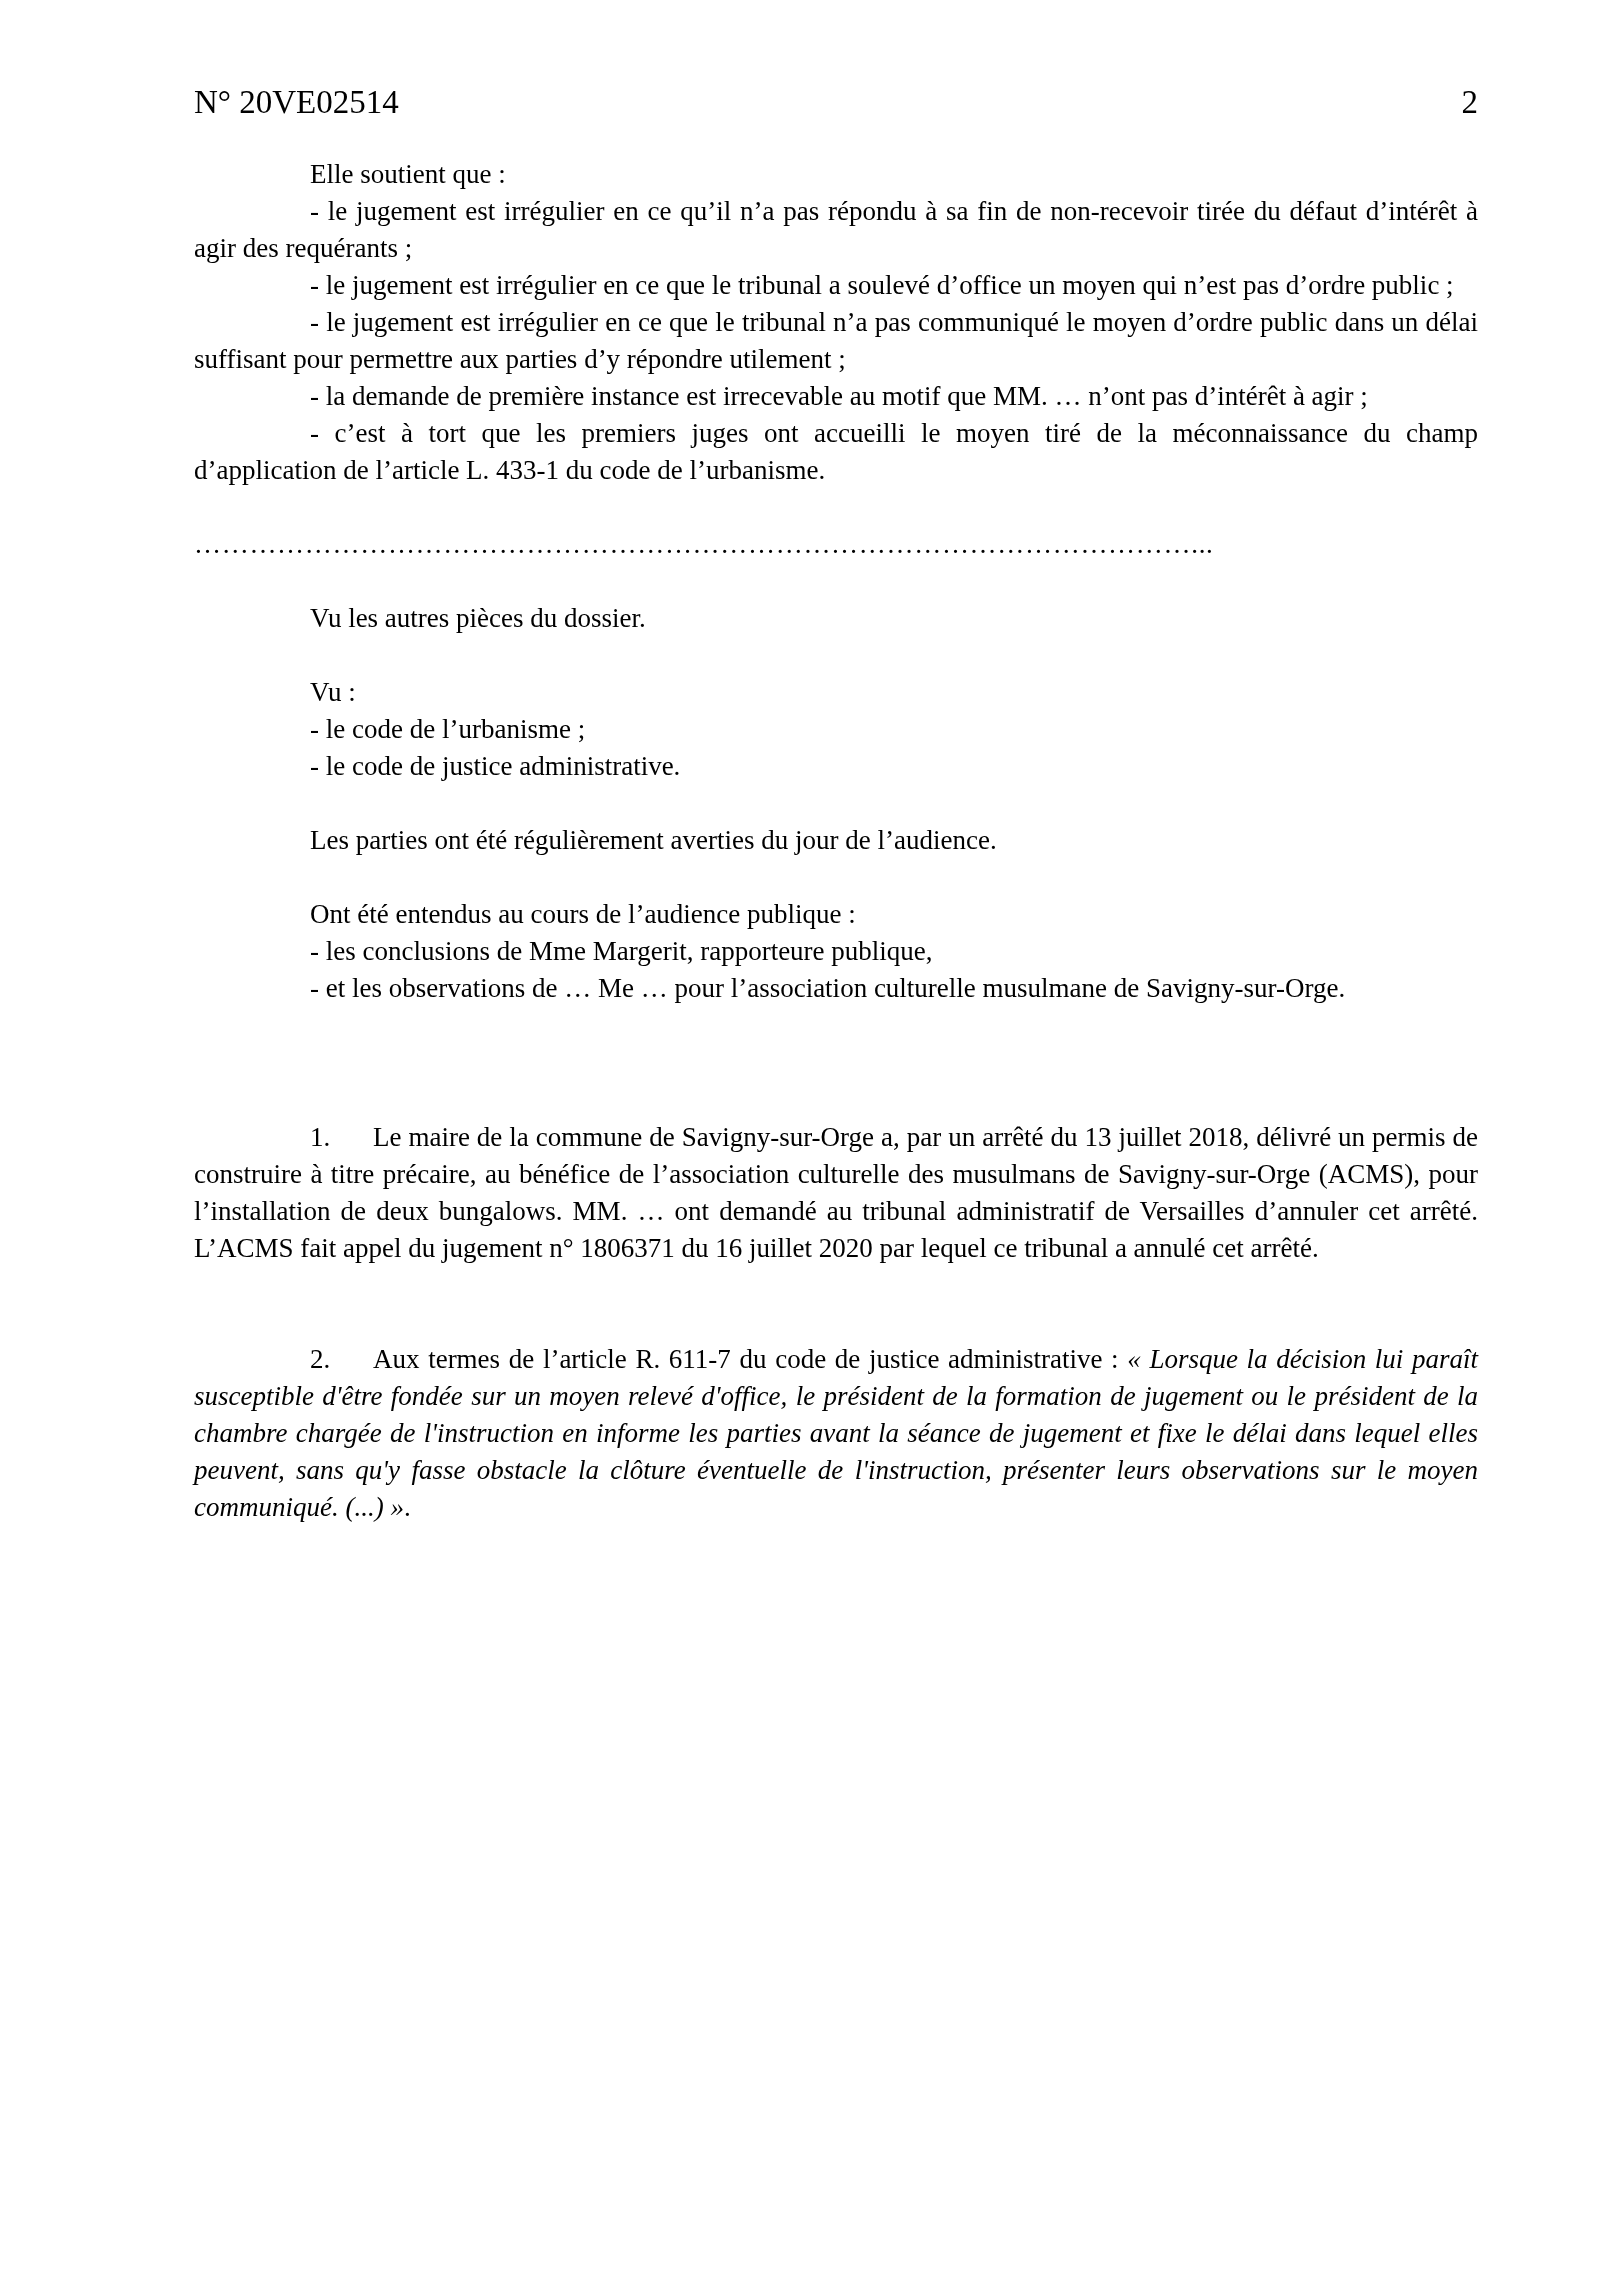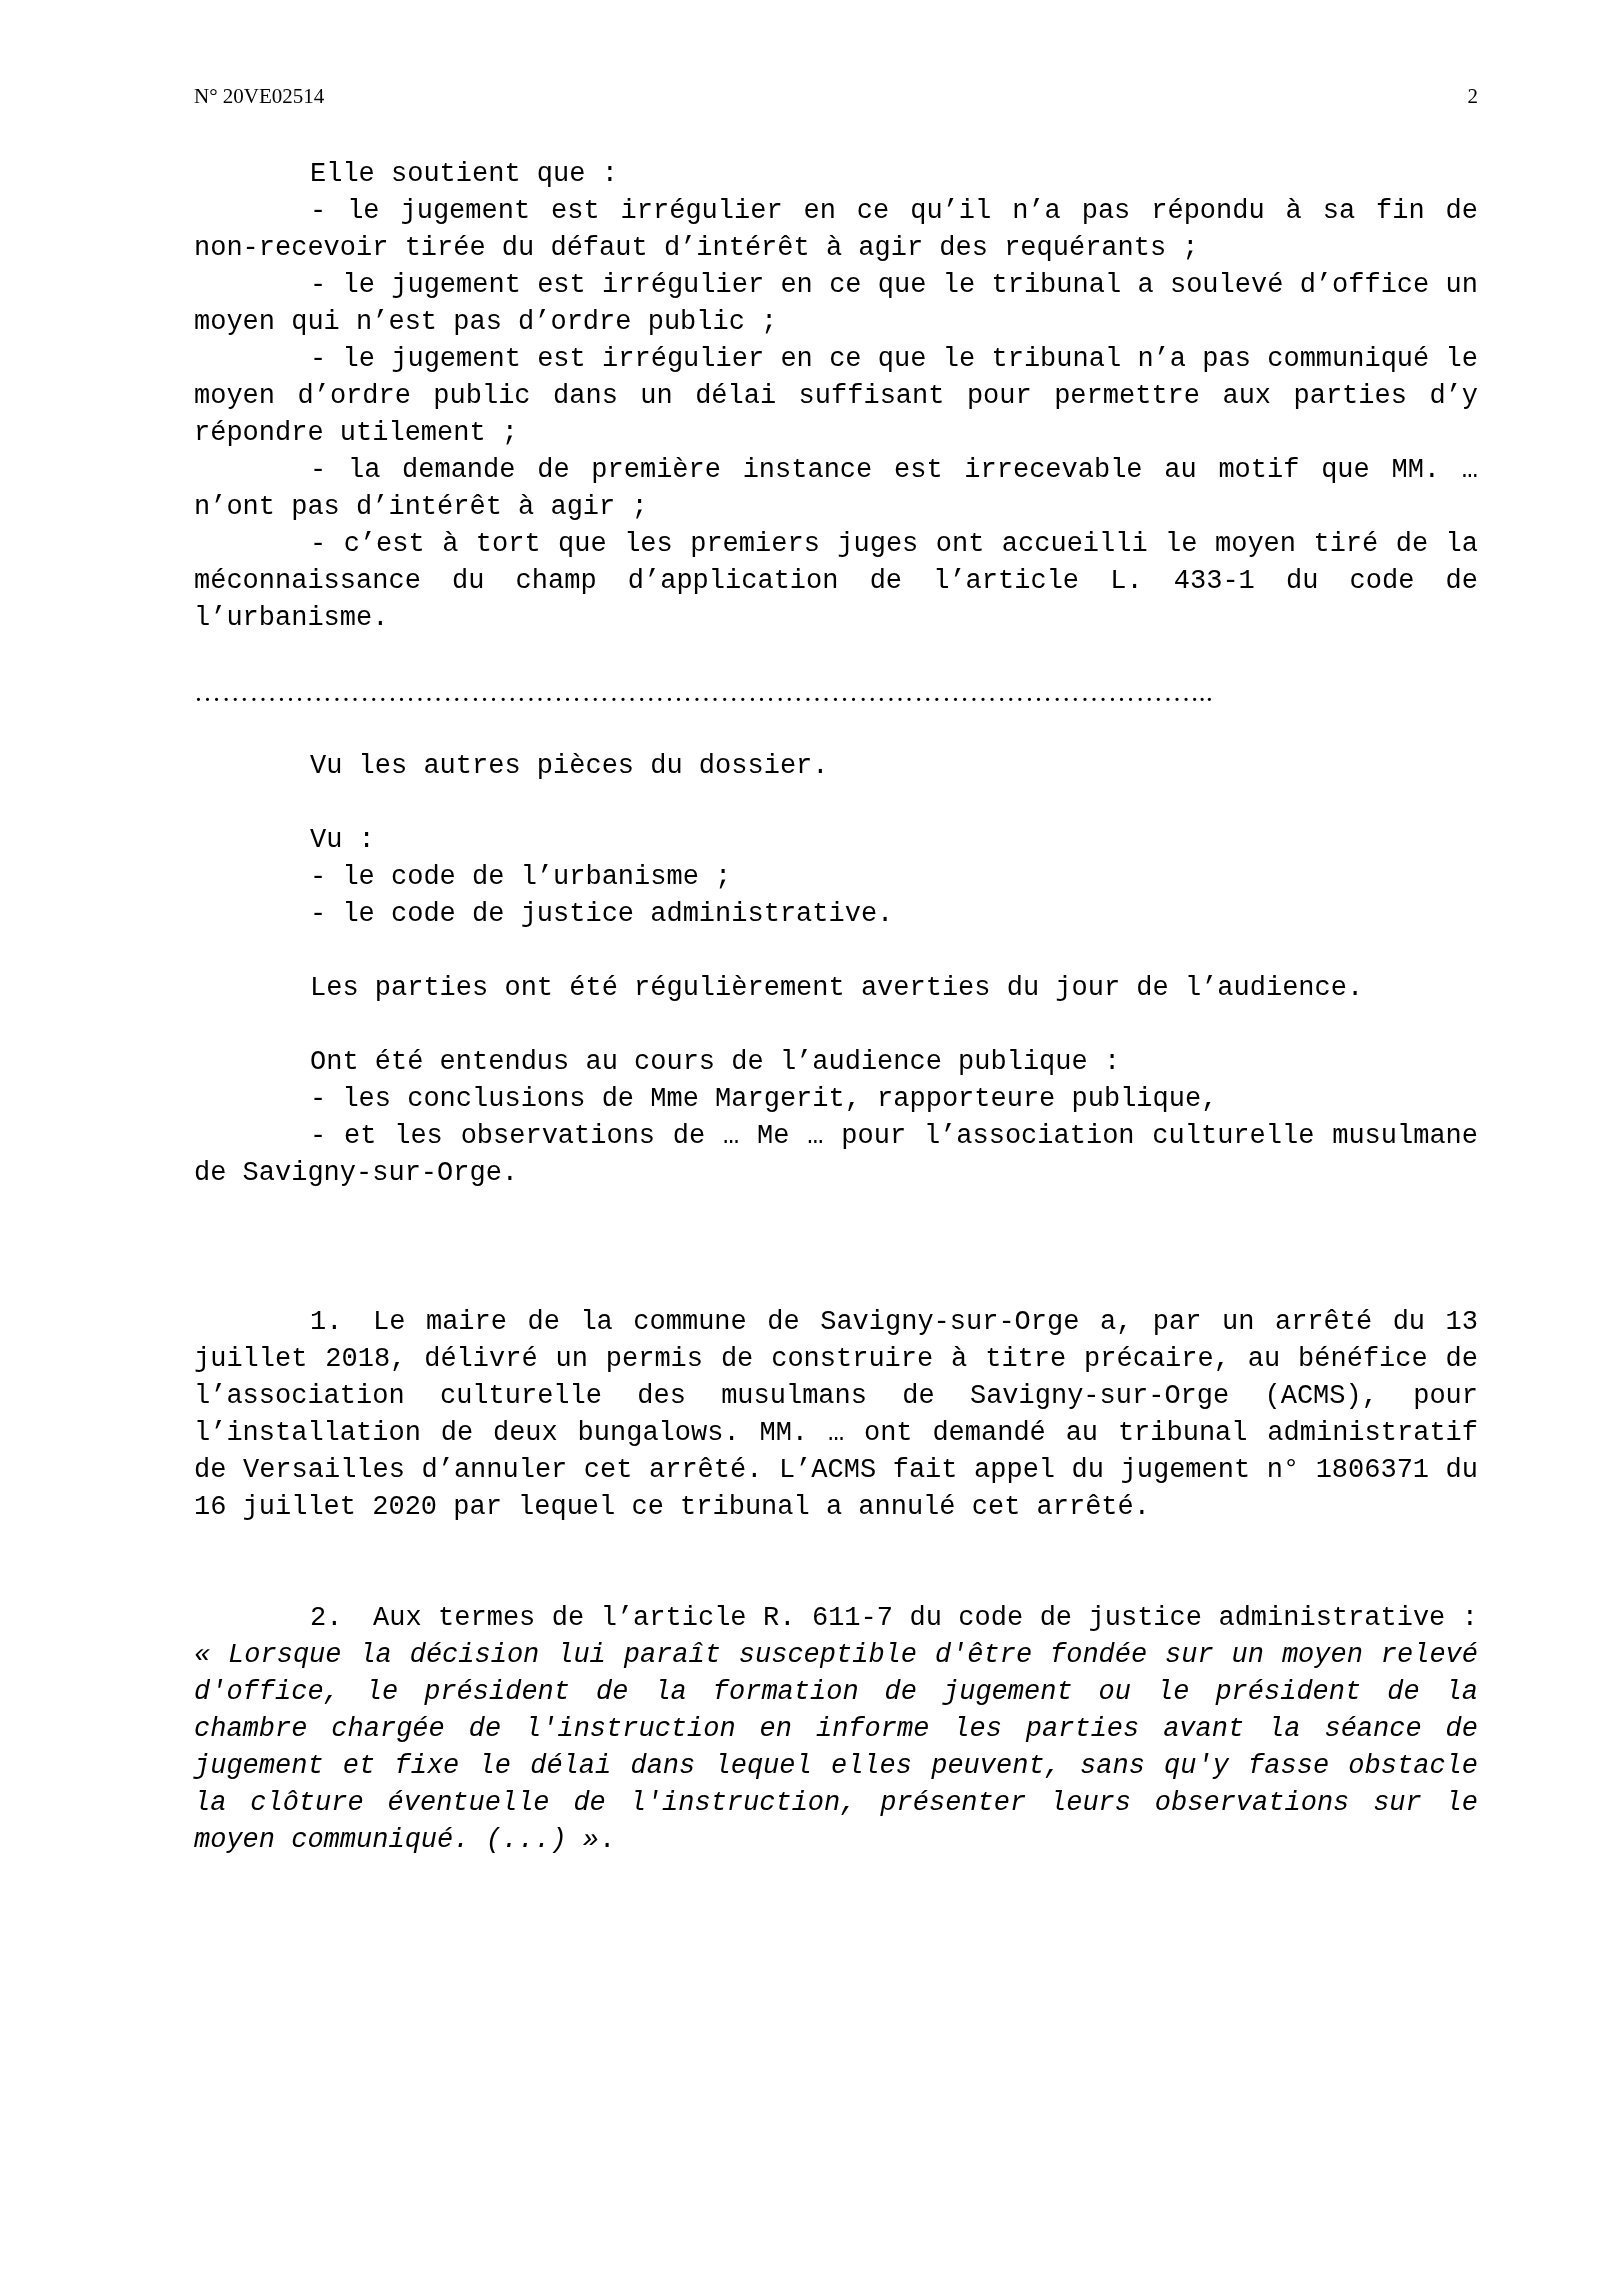--- a/index.html
+++ b/index.html
@@ -1,23 +1,23 @@
 <!DOCTYPE html>
 <html style="font-size:10.5px"><head>
 <meta charset="utf-8">
 <style>
   html, body { margin: 0; padding: 0; background: #ffffff; }
   body { width: 1622px; height: 2295px; position: relative; overflow: hidden;
          font-family: "Liberation Serif", "DejaVu Serif", serif; color: #000; font-size: 27px; }
-  .hdr { position: absolute; top: 84px; font-size: 21px; }
+  .hdr { position: absolute; top: 84px; font-size: 33px; }
   .hdr-left { left: 194px; }
   .hdr-right { right: 144px; }
   .body { position: absolute; left: 194px; top: 156px; width: 1284px; line-height: 37px; }
   p { margin: 0; text-align: justify; }
-  .ind { text-indent: 116px; font-family: Liberation Mono, monospace; }
+  .ind { text-indent: 116px; }
   .dots { letter-spacing: 0.7px; white-space: nowrap; overflow: hidden; margin-top: 37px; margin-bottom: 37px; }
   .gap { height: 37px; }
   .gap2 { height: 75px; }
   .num { display: inline-block; width: 63px; text-indent: 0; }
   u { text-decoration: underline; }
   i { font-style: italic; }
 </style>
 </head>
 <body>
 

